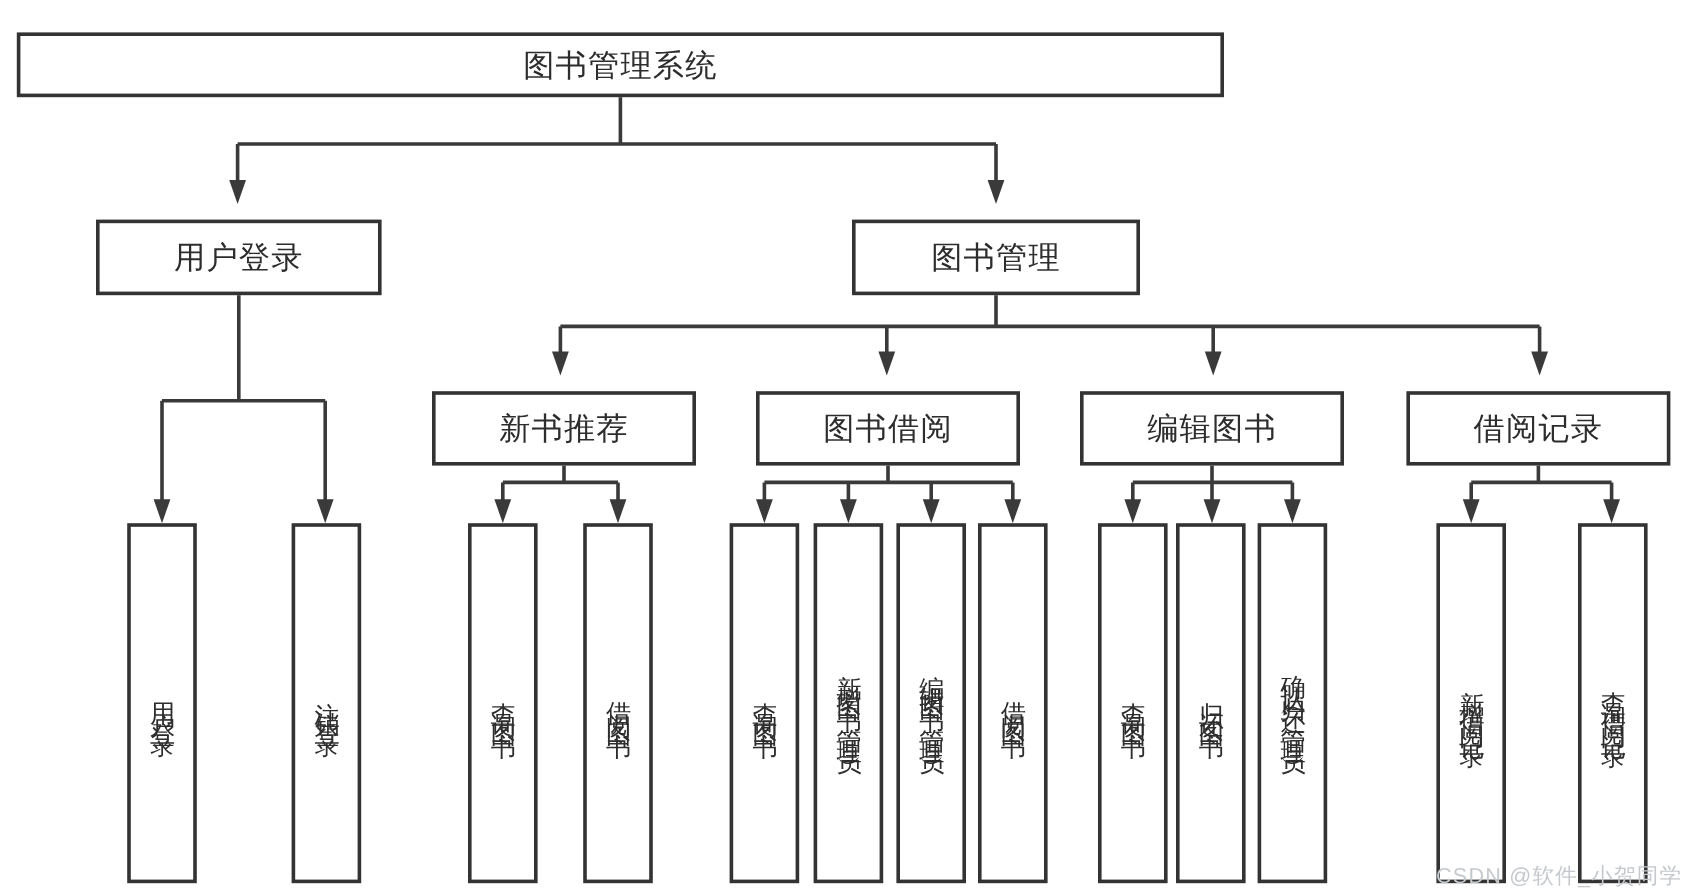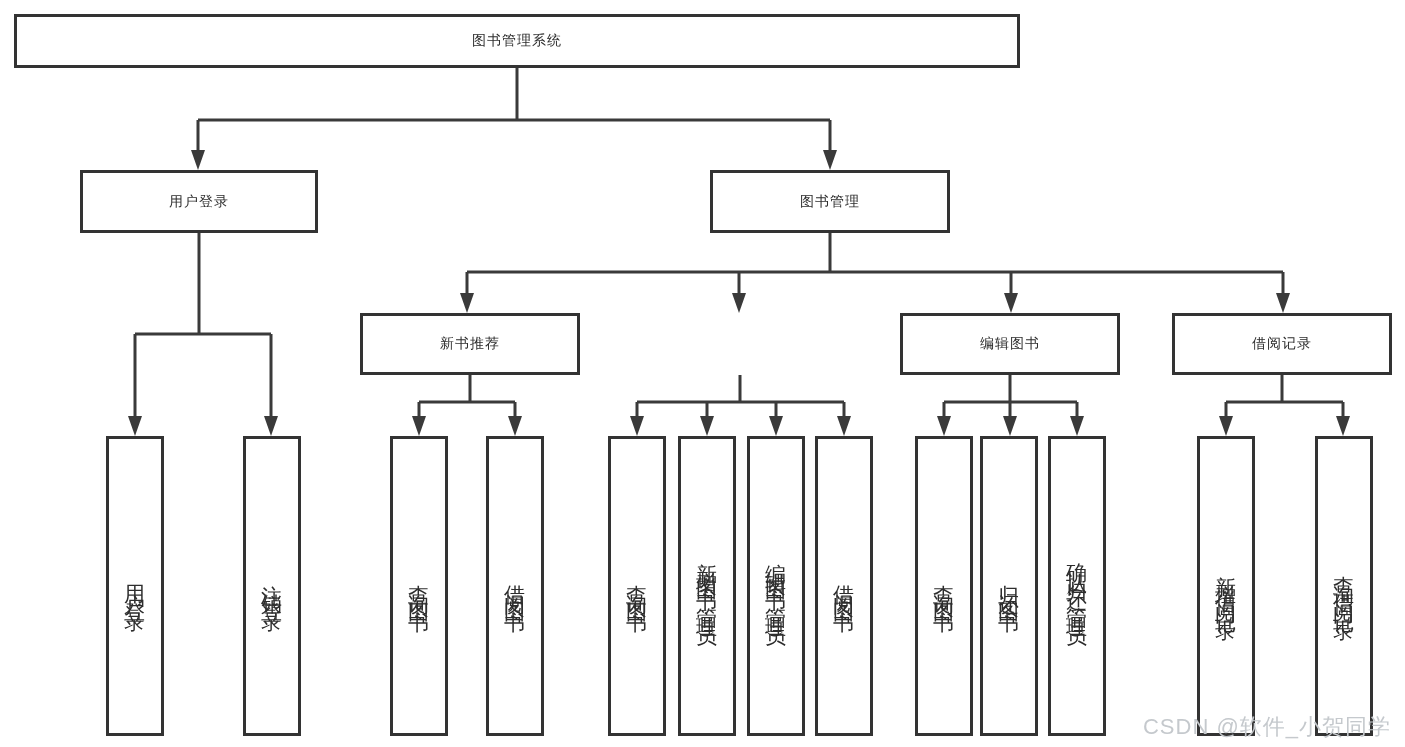--- a/index.html
+++ b/index.html
@@ -38,23 +38,24 @@
     stroke: none;
   }
   .node {
     position: absolute;
     border: 3px solid var(--box-border);
     background: var(--background);
     display: flex;
     align-items: center;
     justify-content: center;
     color: var(--text);
-    font-size: 14px;
+    font-size: 26px;
     letter-spacing: 1px;
     white-space: nowrap;
+    margin-top: 13px;
   }
   .node.root  { left: 14px;  top: 14px;  width: 1006px; height: 54px; }
   .node.lv1-a { left: 80px;  top: 170px; width: 238px;  height: 63px; }
   .node.lv1-b { left: 710px; top: 170px; width: 240px;  height: 63px; }
   .node.lv2   { top: 313px;  width: 220px; height: 62px; }
   .node.g0 { left: 360px; }
   .node.g1 { left: 630px; }
   .node.g2 { left: 900px; }
   .node.g3 { left: 1172px; text-align: right; }
   .leaf {
@@ -84,23 +85,23 @@
   .leaf.b1  { left: 678px; }
   .leaf.b2  { left: 747px; }
   .leaf.b3  { left: 815px; }
   .leaf.c0  { left: 915px; }
   .leaf.c1  { left: 980px; }
   .leaf.c2  { left: 1048px; }
   .leaf.d0  { left: 1197px; }
   .leaf.d1  { left: 1315px; }
   .watermark {
     position: absolute;
-    right: 14px;
+    right: 3px;
     bottom: 5px;
-    font-size: 22px;
+    font-size: 18px;
     color: var(--watermark);
     letter-spacing: 1px;
     white-space: nowrap;
   }
 </style>
 </head>
 <body>
 
 <div class="canvas">
 
@@ -132,20 +133,21 @@
     <polygon points="1219,416 1233,416 1226,436"></polygon>
     <polygon points="1336,416 1350,416 1343,436"></polygon>
   </svg>
 
   <div class="node root">图书管理系统</div>
 
   <div class="node lv1-a">用户登录</div>
   <div class="node lv2 g0">新书推荐</div>
 
   <div class="node lv1-b">图书管理</div>
+  <div class="node lv2 g1">图书借阅</div>
   <div class="node lv2 g2">编辑图书</div>
   <div class="node lv2 g3">借阅记录</div>
 
   <div class="leaf u0">
     <span>用户登录</span>
   </div>
   <div class="leaf u1">
     <span>注销登录</span>
   </div>
 

